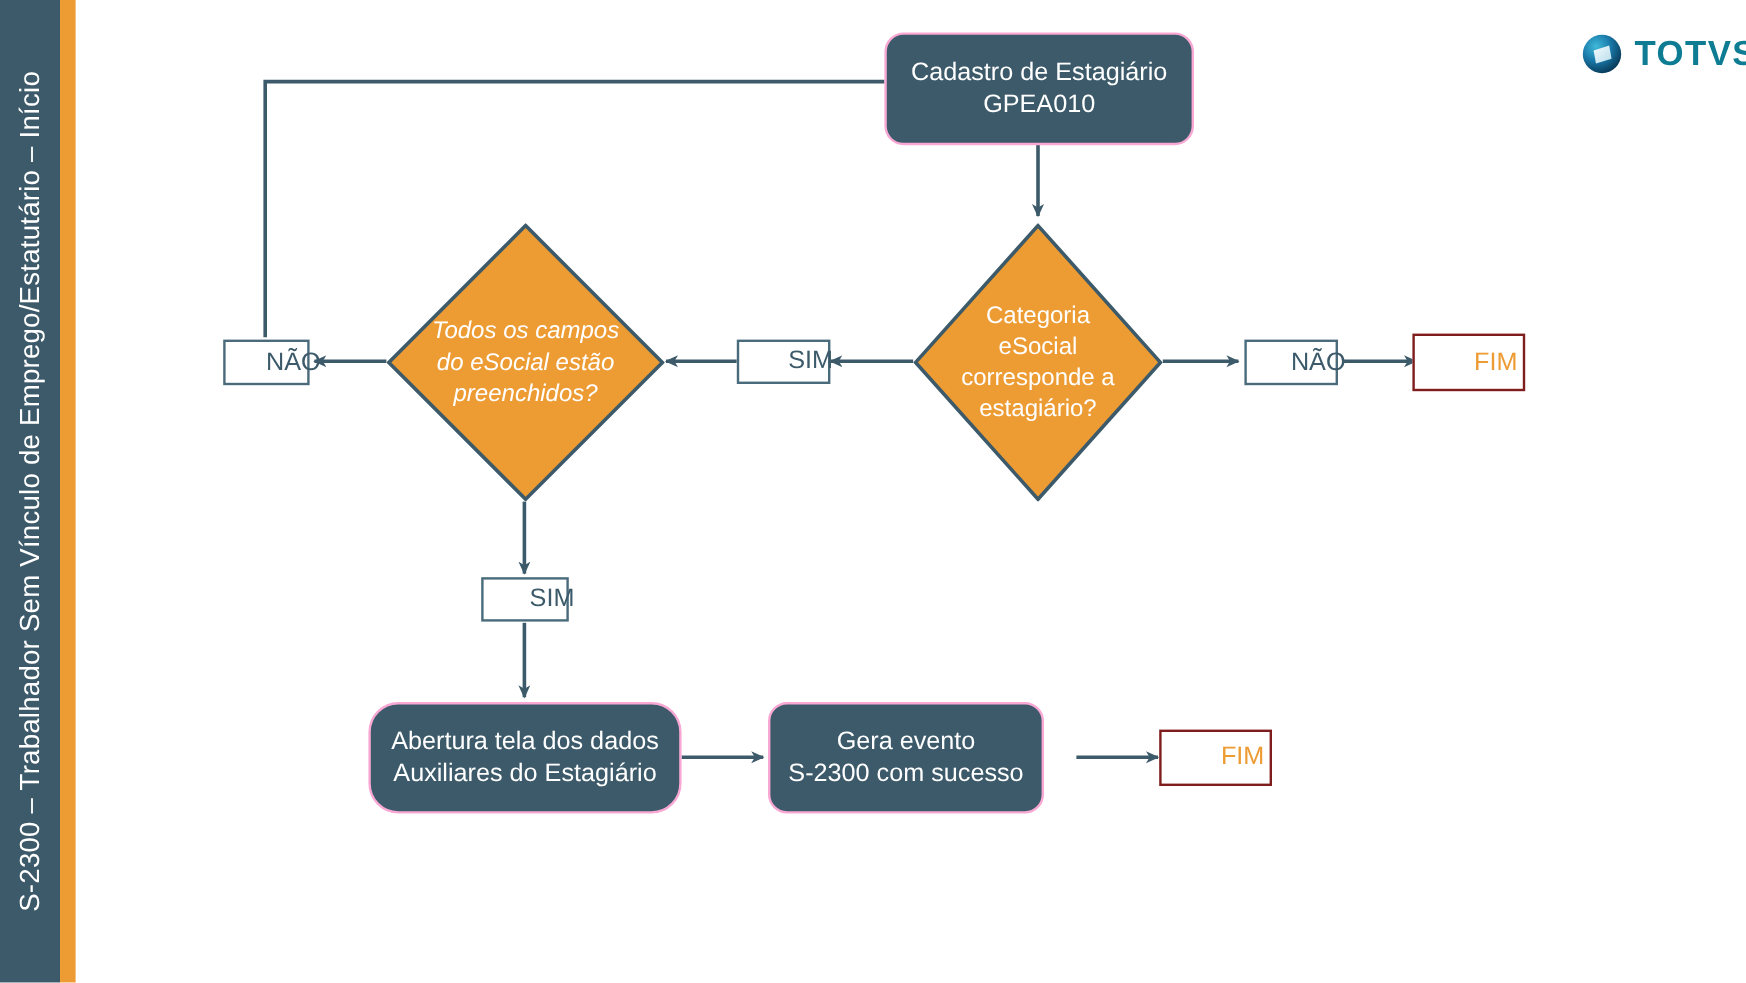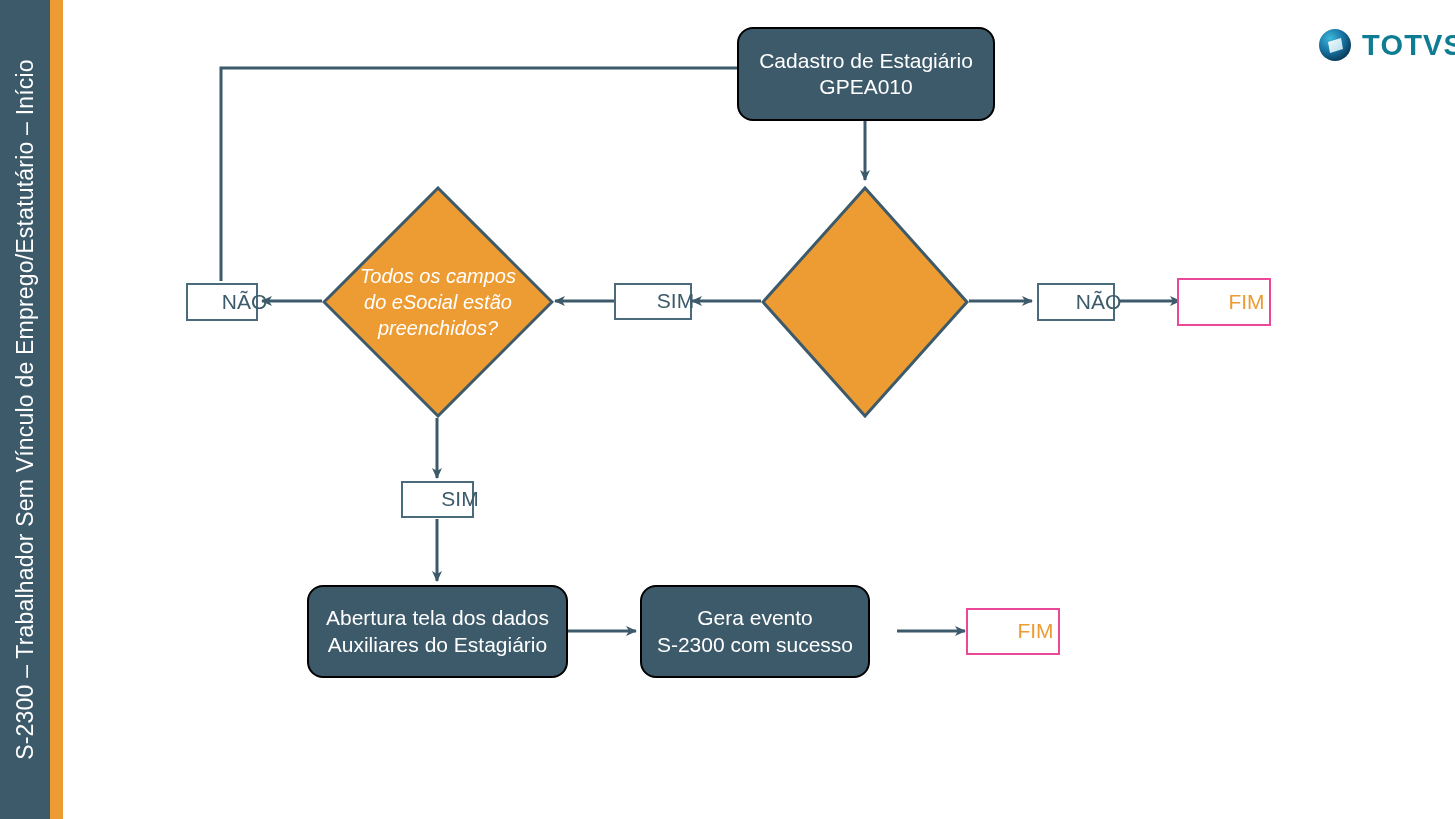--- a/index.html
+++ b/index.html
@@ -88,21 +88,21 @@
     display: flex;
     align-items: center;
     justify-content: center;
     text-align: center;
     line-height: 1.25;
     padding-left: 45px;
   }
 
   .proc {
     background: #3c5a6a;
-    border: 2px solid #000000;
+    border: 2px solid #f9a8d4;
     border-radius: 16px;
     color: #ffffff;
     font-size: 21px;
     padding: 6px 10px;
   }
 
   .decision-wrap {
     position: absolute;
   }
   .decision-shape {
@@ -129,21 +129,21 @@
 
   .tag {
     background: #ffffff;
     border: 2px solid #4a6b7c;
     color: #3c5a6a;
     font-size: 21px;
   }
 
   .terminator {
     background: #ffffff;
-    border: 2px solid #ec4899;
+    border: 2px solid #7f1d1d;
     color: #ed9b33;
     font-size: 21px;
   }
 </style>
 </head>
 <body>
 
 <div id="page">
 
   <div class="side-band"></div>
@@ -207,20 +207,21 @@
     <div>
       <div>Cadastro de Estagiário</div>
       <div>GPEA010</div>
     </div>
   </div>
 
   <div class="decision-wrap" style="left:761px; top:186px; width:208px; height:232px;">
     <svg class="decision-shape" viewBox="0 0 208 232" preserveAspectRatio="none">
       <polygon points="104,2 206,116 104,230 2,116" fill="#ed9b33" stroke="#3c5a6a" stroke-width="3"></polygon>
     </svg>
+    <div class="decision-label">Categoria eSocial corresponde a estagiário?</div>
   </div>
 
   <div class="decision-wrap" style="left:322px; top:186px; width:232px; height:232px;font-style:italic;">
     <svg class="decision-shape" viewBox="0 0 232 232" preserveAspectRatio="none">
       <polygon points="116,2 230,116 116,230 2,116" fill="#ed9b33" stroke="#3c5a6a" stroke-width="3"></polygon>
     </svg>
     <div class="decision-label">Todos os campos do eSocial estão preenchidos?</div>
   </div>
 
   <div class="node tag" style="left:614px; top:283px; width:78px; height:37px;">
@@ -236,21 +237,21 @@
   </div>
 
   <div class="node terminator" style="left:1177px; top:278px; width:94px; height:48px;">
     <span>FIM</span>
   </div>
 
   <div class="node tag" style="left:401px; top:481px; width:73px; height:37px;">
     <span>SIM</span>
   </div>
 
-  <div class="node proc" style="left:307px; top:585px; width:261px; height:93px;">
+  <div class="node proc" style="left:307px; top:585px; width:261px; height:93px;border-radius:25px;">
     <div>
       <div>Abertura tela dos dados</div>
       <div>Auxiliares do Estagiário</div>
     </div>
   </div>
 
   <div class="node proc" style="left:640px; top:585px; width:230px; height:93px;">
     <div>
       <div>Gera evento</div>
       <div>S-2300 com sucesso</div>

